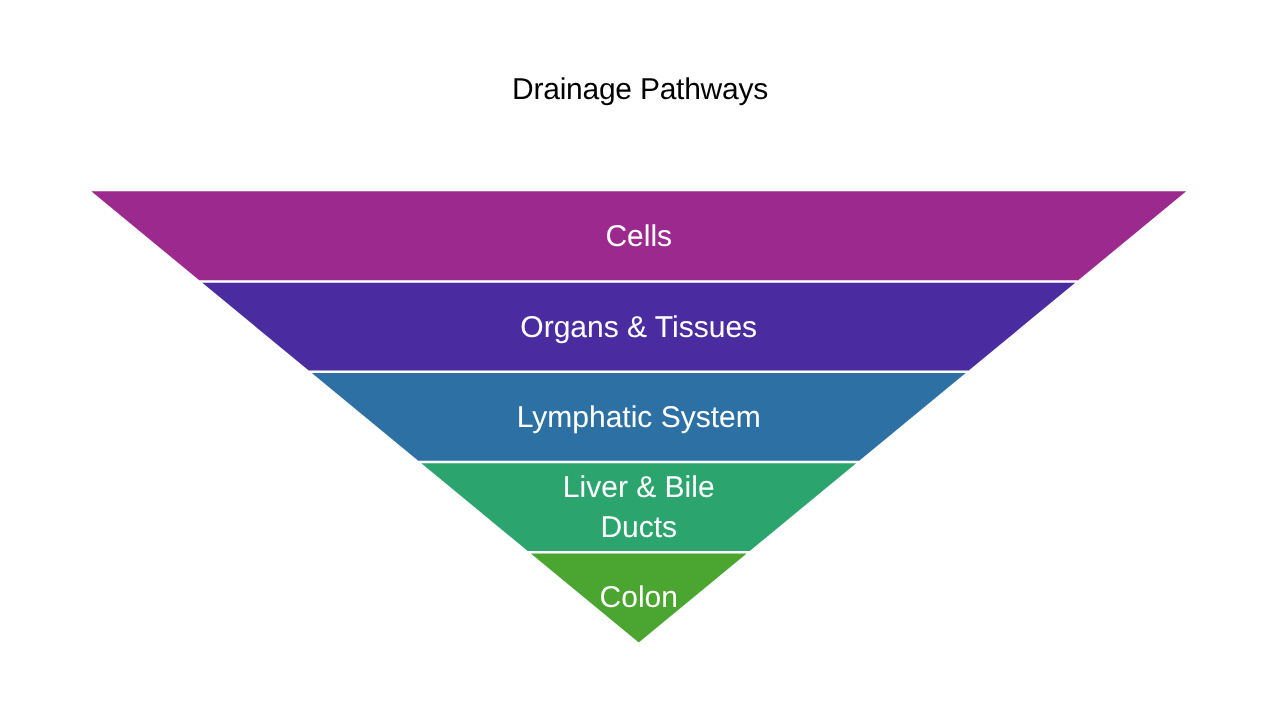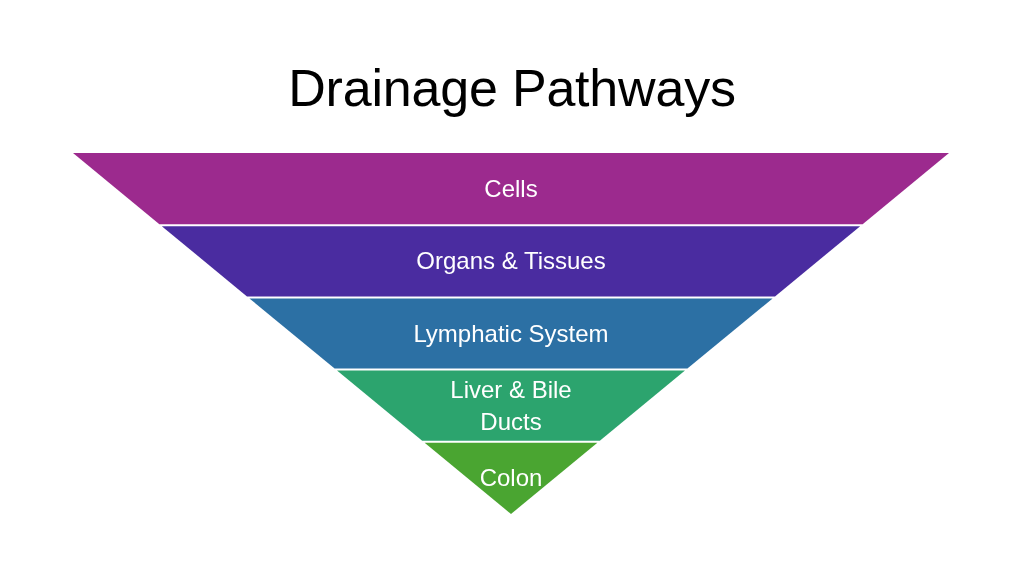--- a/index.html
+++ b/index.html
@@ -1,19 +1,19 @@
 <!DOCTYPE html>
 <html><head>
 <meta charset="utf-8">
 <style>
   html, body { margin: 0; padding: 0; background: #ffffff; }
   body { width: 1024px; height: 575px; position: relative; overflow: hidden; font-family: "Liberation Sans", "DejaVu Sans", sans-serif; }
   .title {
     position: absolute; left: 0; top: 58px; width: 1024px; text-align: center;
-    font-size: 52px; color: #000000; letter-spacing: -0.2px;
+    font-size: 24px; color: #000000; letter-spacing: -0.2px;
   }
   svg#pyramid { position: absolute; left: 0; top: 0; }
   .band-label { fill: #ffffff; font-size: 24px; font-family: "Liberation Sans", "DejaVu Sans", sans-serif; }
 </style>
 </head>
 <body>
 
 <div class="title">Drainage Pathways</div>
 
 <svg id="pyramid" width="1024" height="575">

